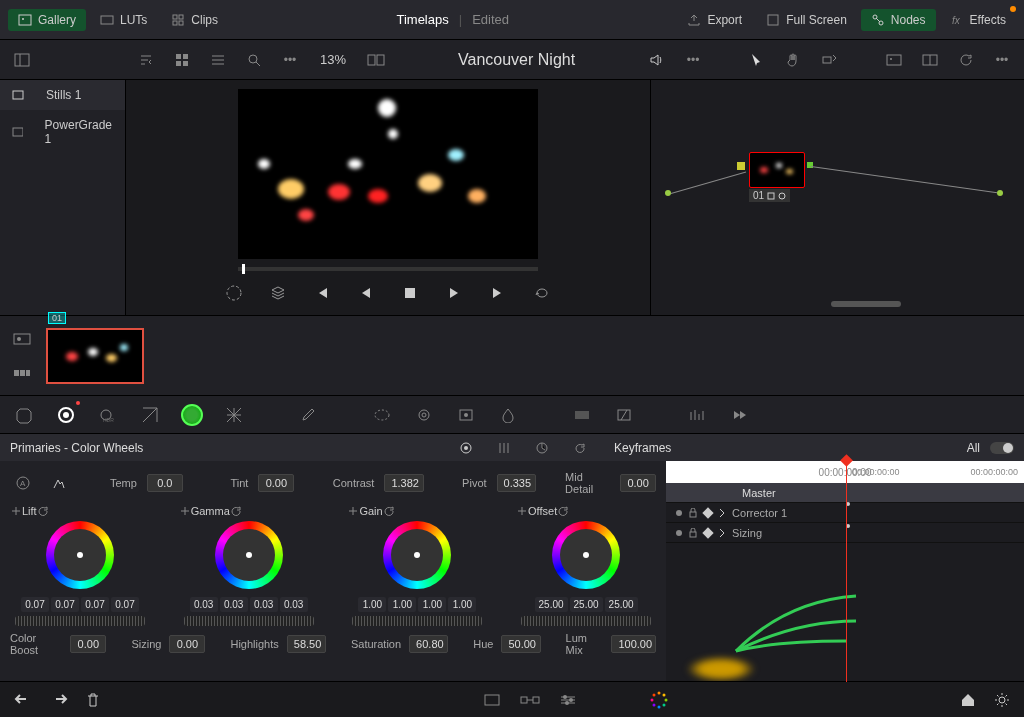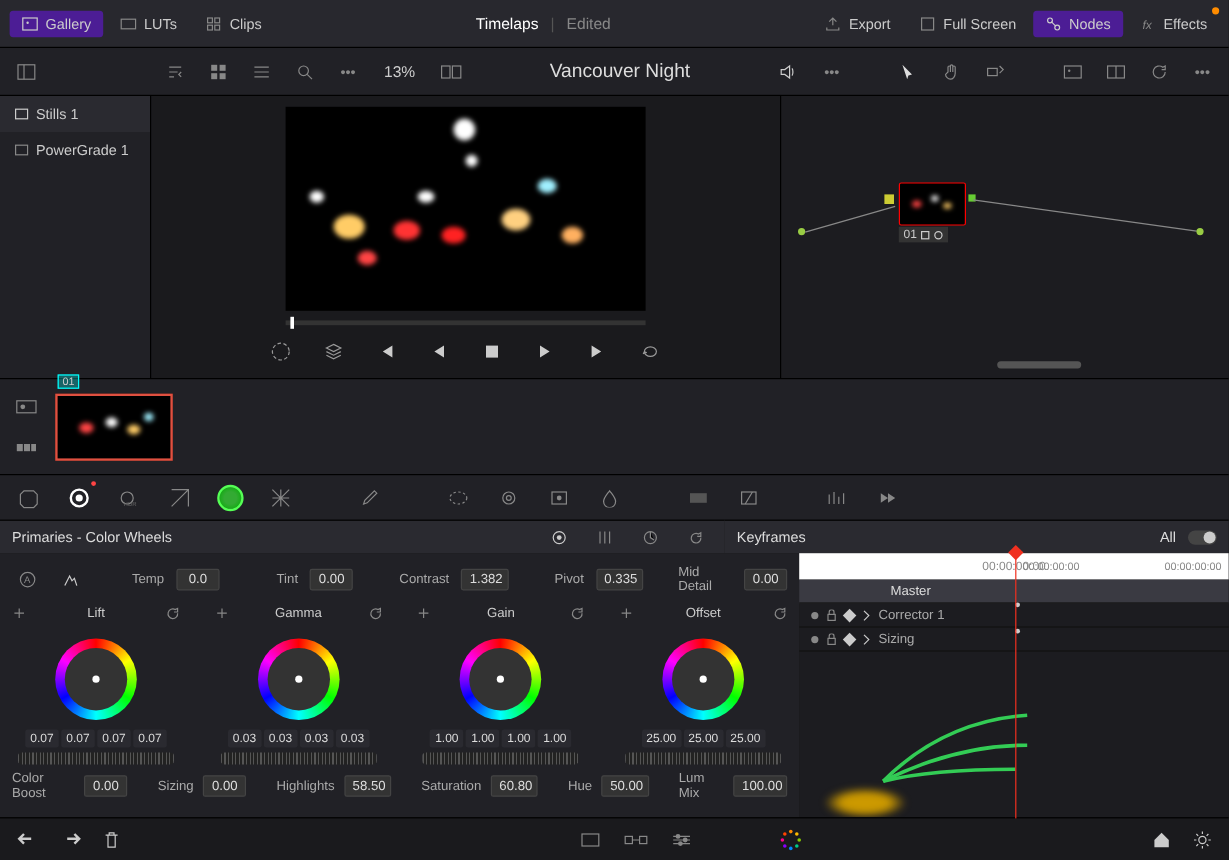--- a/index.html
+++ b/index.html
@@ -1,34 +1,34 @@
 <!DOCTYPE html>
 <html><head>
 <meta charset="utf-8">
 <style>
 * { margin: 0; padding: 0; box-sizing: border-box; font-family: -apple-system, BlinkMacSystemFont, "Segoe UI", sans-serif; }
 body { background: #1a1a1a; color: #aaa; font-size: 12px; width: 1024px; height: 717px; overflow: hidden; position: relative; }
 .topbar { height: 40px; display: flex; align-items: center; justify-content: space-between; padding: 0 8px; border-bottom: 1px solid #000; background: #28282e; }
 .topbar-left, .topbar-right { display: flex; align-items: center; gap: 4px; }
 .top-btn { display: flex; align-items: center; gap: 6px; padding: 4px 10px; border-radius: 3px; cursor: pointer; color: #ccc; }
-.top-btn.active { background: #4c1d95; }
+.top-btn.active { background: #14532d; }
 .top-center { display: flex; align-items: center; gap: 10px; font-size: 13px; }
 .project-name { color: #fff; font-weight: 500; }
 .project-sub { color: #888; }
 .orange-dot { width: 6px; height: 6px; background: #ff8c00; border-radius: 50%; position: absolute; top: 6px; right: 8px; }
 
 .toolbar2 { height: 40px; display: flex; align-items: center; padding: 0 8px; background: #212126; border-bottom: 1px solid #000; gap: 8px; }
 .ticon { width: 28px; height: 28px; display: flex; align-items: center; justify-content: center; cursor: pointer; color: #888; }
 .zoom-val { font-size: 13px; color: #ccc; padding: 0 8px; }
 .clip-name { font-size: 16px; color: #ddd; padding: 0 60px; }
 .spacer { flex: 1; }
 
 .viewer-row { height: 235px; display: flex; background: #1a1a1d; }
 .still-panel { width: 126px; background: #212126; border-right: 1px solid #000; }
-.still-item { padding: 8px 12px; cursor: pointer; color: #ccc; display: flex; align-items: center; gap: 6px; }
+.still-item { padding: 8px 12px; cursor: pointer; color: #ccc; display: flex; align-items: center; gap: 22px; }
 .still-item.sel { background: #2a2a30; }
 .viewer-center { flex: 0 0 524px; display: flex; flex-direction: column; align-items: center; justify-content: center; position: relative; }
 .preview-img { width: 300px; height: 170px; background: #000; position: relative; overflow: hidden; }
 .bokeh { position: absolute; border-radius: 50%; filter: blur(2px); }
 .scrubber { width: 300px; height: 4px; background: #333; margin-top: 8px; position: relative; }
 .scrubber-thumb { position: absolute; left: 4px; top: -3px; width: 3px; height: 10px; background: #fff; }
 .transport { display: flex; align-items: center; gap: 16px; margin-top: 8px; }
 .transport .ticon { color: #999; }
 
 .node-panel { flex: 1; background: #1c1c20; position: relative; border-left: 1px solid #000; }
@@ -51,21 +51,21 @@
 .panel-title { color: #ddd; font-size: 12px; }
 .panel-icons-r { display: flex; gap: 10px; }
 
 .lower { display: flex; height: 221px; }
 .wheels-area { flex: 0 0 604px; background: #212126; padding: 4px 10px; }
 .param-row { display: flex; align-items: center; gap: 10px; padding: 4px 0; }
 .param-label { color: #aaa; font-size: 11px; }
 .param-val { background: #333; padding: 2px 6px; border: 1px solid #444; color: #ddd; font-size: 11px; min-width: 36px; text-align: center; border-radius: 2px; }
 .wheel-grid { display: flex; justify-content: space-between; margin-top: 4px; }
 .wheel-col { width: 140px; display: flex; flex-direction: column; align-items: center; }
-.wheel-head { width: 100%; display: flex; align-items: center; justify-content: space-between; font-size: 11px; color: #ccc; margin-bottom: 15px; }
+.wheel-head { width: 100%; display: flex; align-items: center; justify-content: flex-start; font-size: 11px; color: #ccc; margin-bottom: 4px; }
 .color-wheel { width: 68px; height: 68px; border-radius: 50%; background: conic-gradient(red, yellow, lime, cyan, blue, magenta, red); position: relative; }
 .color-wheel::after { content: ''; position: absolute; inset: 8px; border-radius: 50%; background: #333; }
 .wheel-center { position: absolute; left: 50%; top: 50%; width: 6px; height: 6px; background: #fff; border-radius: 50%; transform: translate(-50%,-50%); z-index: 2; }
 .wheel-vals { display: flex; gap: 2px; margin-top: 8px; font-size: 10px; }
 .wheel-vals span { background: #2a2a30; padding: 2px 4px; border-radius: 2px; min-width: 28px; text-align: center; color: #ddd; }
 .jog { width: 130px; height: 10px; background: repeating-linear-gradient(90deg, #555 0 1px, #222 1px 3px); margin-top: 4px; border-radius: 3px; }
 
 .bottom-params { display: flex; align-items: center; gap: 8px; padding: 6px 0; font-size: 11px; }
 
 .kf-area { flex: 1; background: #1c1c20; display: flex; flex-direction: column; }

